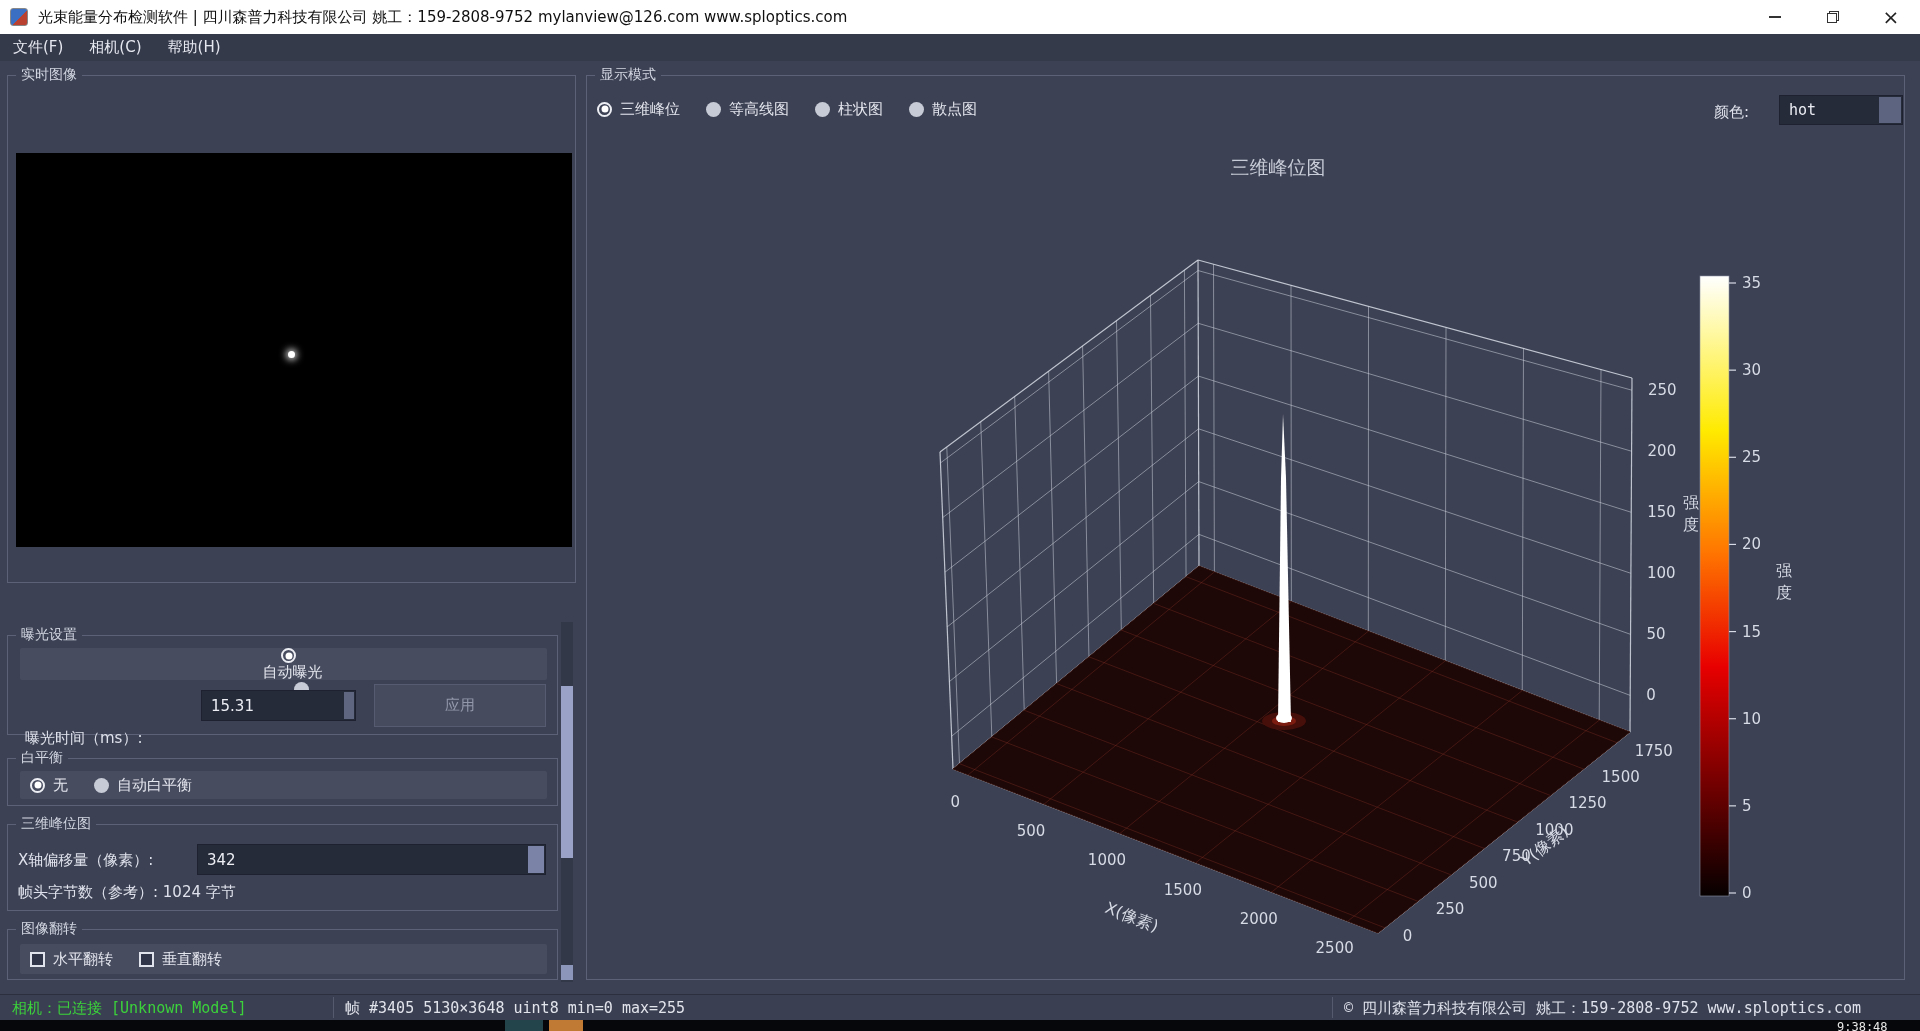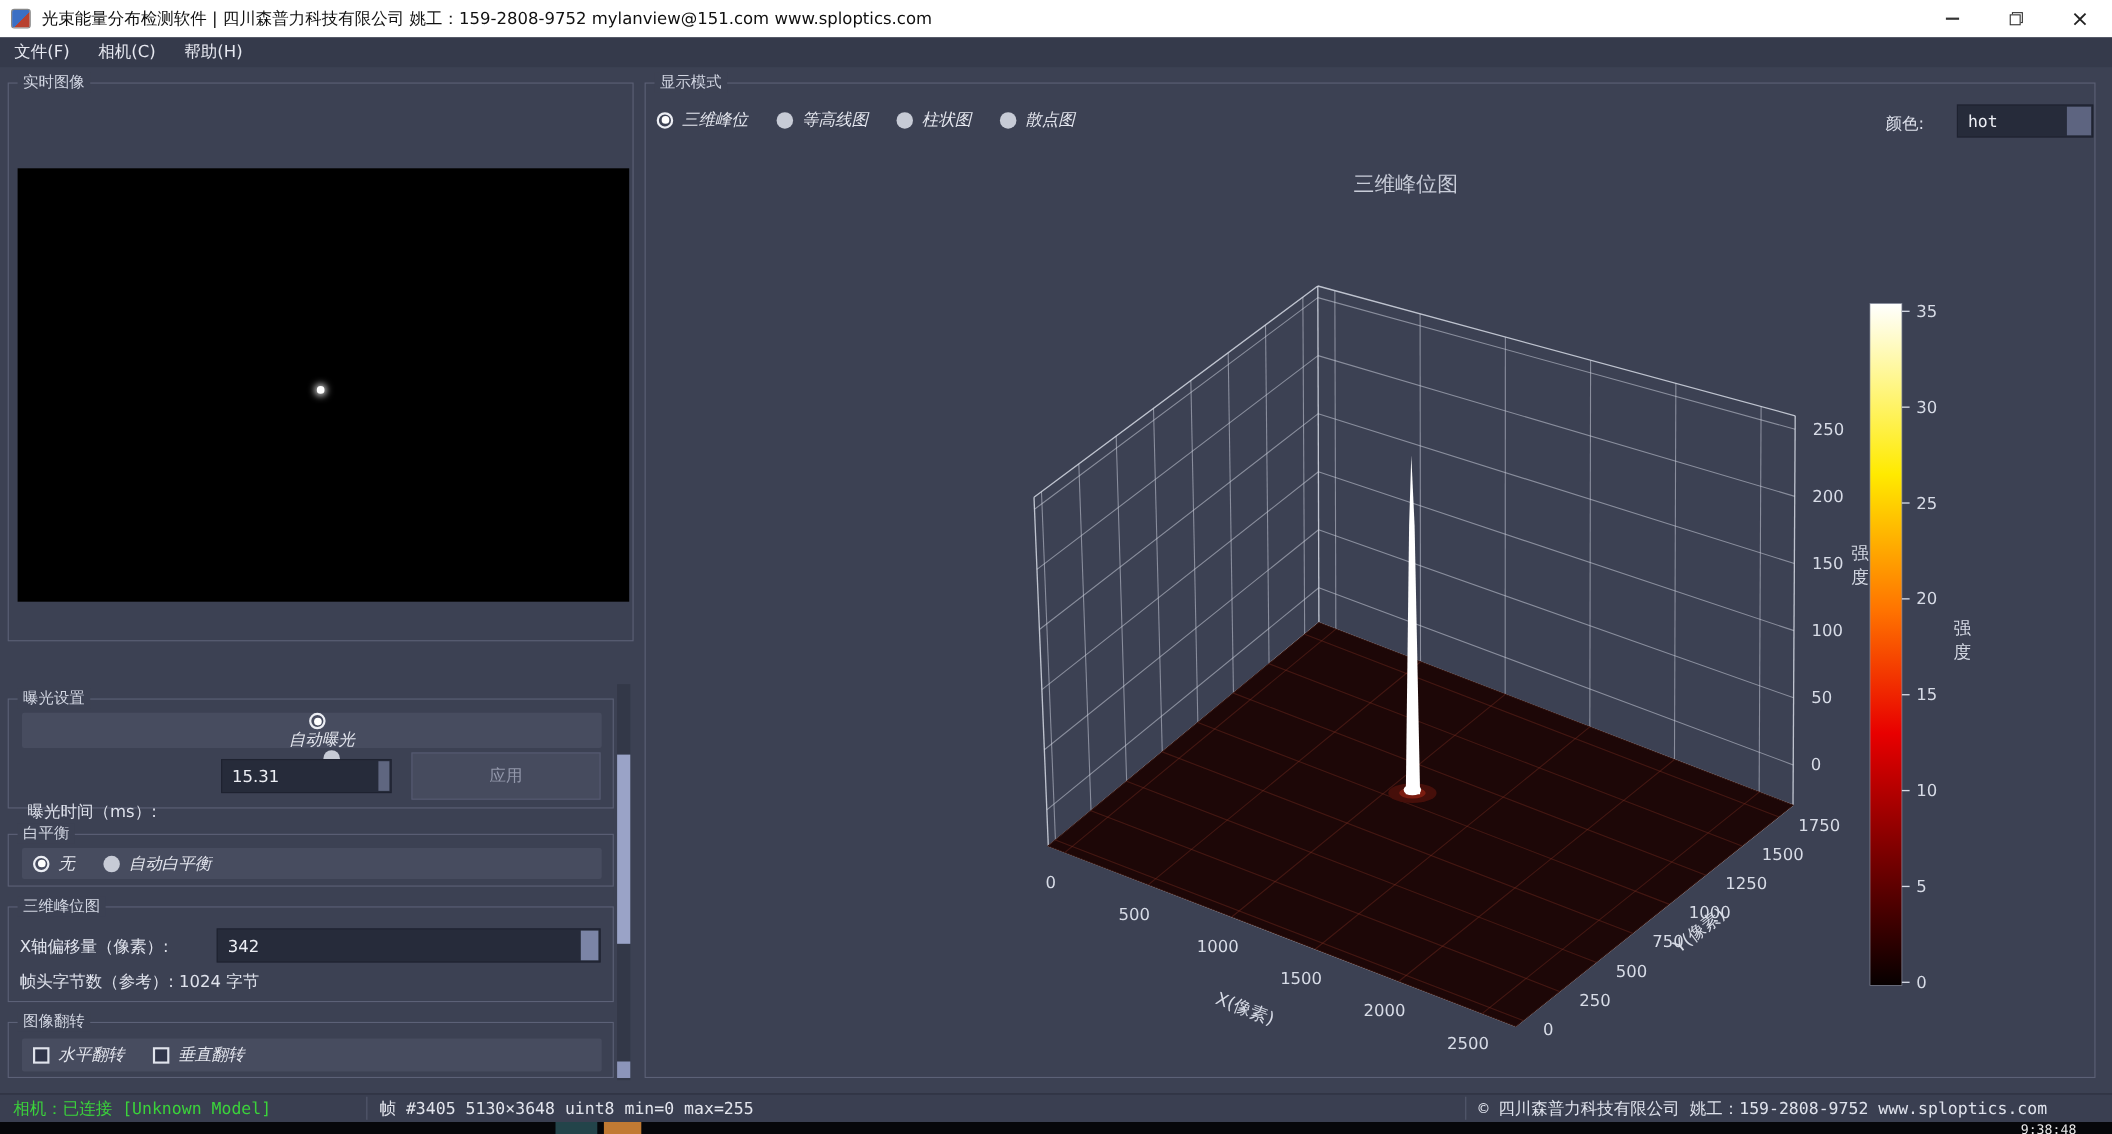--- a/index.html
+++ b/index.html
@@ -30,21 +30,21 @@
   #gb-live{left:7px;top:75px;width:569px;height:508px;}
   #live-image{position:absolute;left:8px;top:77px;width:556px;height:394px;background:#000;}
   #laser-dot{position:absolute;left:272px;top:198px;width:7px;height:7px;border-radius:50%;background:#fff;box-shadow:0 0 7px 2px rgba(255,255,255,.85);}
 
   #gb-exposure{left:7px;top:635px;width:551px;height:100px;}
   #gb-wb{left:7px;top:758px;width:551px;height:48px;}
   #gb-frame{left:7px;top:824px;width:551px;height:87px;}
   #gb-flip{left:7px;top:929px;width:551px;height:51px;}
 
   .row-strip{position:absolute;left:12px;width:527px;background:#474c5f;border-radius:2px;display:flex;align-items:center;padding-left:10px;}
-  .opt-label{font-size:15px;margin-left:8px;color:#e4e6ee;white-space:nowrap;font-style:italic;}
+  .opt-label{font-size:15px;margin-left:8px;color:#e4e6ee;white-space:nowrap;}
   .lbl{position:absolute;font-size:15px;color:#dfe2ec;white-space:nowrap;}
 
   .radio{width:15px;height:15px;border-radius:50%;flex:0 0 auto;display:inline-block;}
   .radio.sel{border:2px solid #eceef4;background:transparent;position:relative;}
   .radio.sel::after{content:"";position:absolute;left:50%;top:50%;transform:translate(-50%,-50%);width:7px;height:7px;border-radius:50%;background:#fff;}
   .radio.unsel{background:#c7cbd6;}
   .checkbox{width:15px;height:15px;border:2px solid #e0e3ec;background:#30354a;flex:0 0 auto;display:inline-block;}
 
   .field{position:absolute;background:#262b3a;border:1px solid #1e2230;color:#eceef4;font-size:15px;display:flex;align-items:center;padding-left:9px;}
   .field .thumb{position:absolute;right:1px;top:1px;bottom:1px;background:#5f6680;}
@@ -81,21 +81,21 @@
   #taskbar{position:absolute;left:0;top:1020px;width:1920px;height:11px;background:#06070a;overflow:hidden;}
   #task-icon-a{position:absolute;left:505px;top:0;width:38px;height:11px;background:#23444a;}
   #task-icon-b{position:absolute;left:549px;top:0;width:34px;height:11px;background:#c17a33;}
   #task-clock{position:absolute;left:1837px;top:0;font-size:12px;color:#e8e8e8;font-family:"DejaVu Sans Mono",monospace;}
 </style>
 </head>
 <body>
 
 <div id="titlebar">
   <div id="app-icon"></div>
-  <div id="title-text">光束能量分布检测软件 | 四川森普力科技有限公司 姚工：159-2808-9752 mylanview@151.com www.sploptics.com</div>
+  <div id="title-text">光束能量分布检测软件 | 四川森普力科技有限公司 姚工：159-2808-9752 mylanview@126.com www.sploptics.com</div>
   <div id="win-controls">
     <div class="win-btn">
         <div class="min-glyph"></div>
       </div>
     <div class="win-btn">
         <div class="restore-glyph"></div>
       </div>
     <div class="win-btn">
         <span class="close-glyph">×</span>
       </div>

